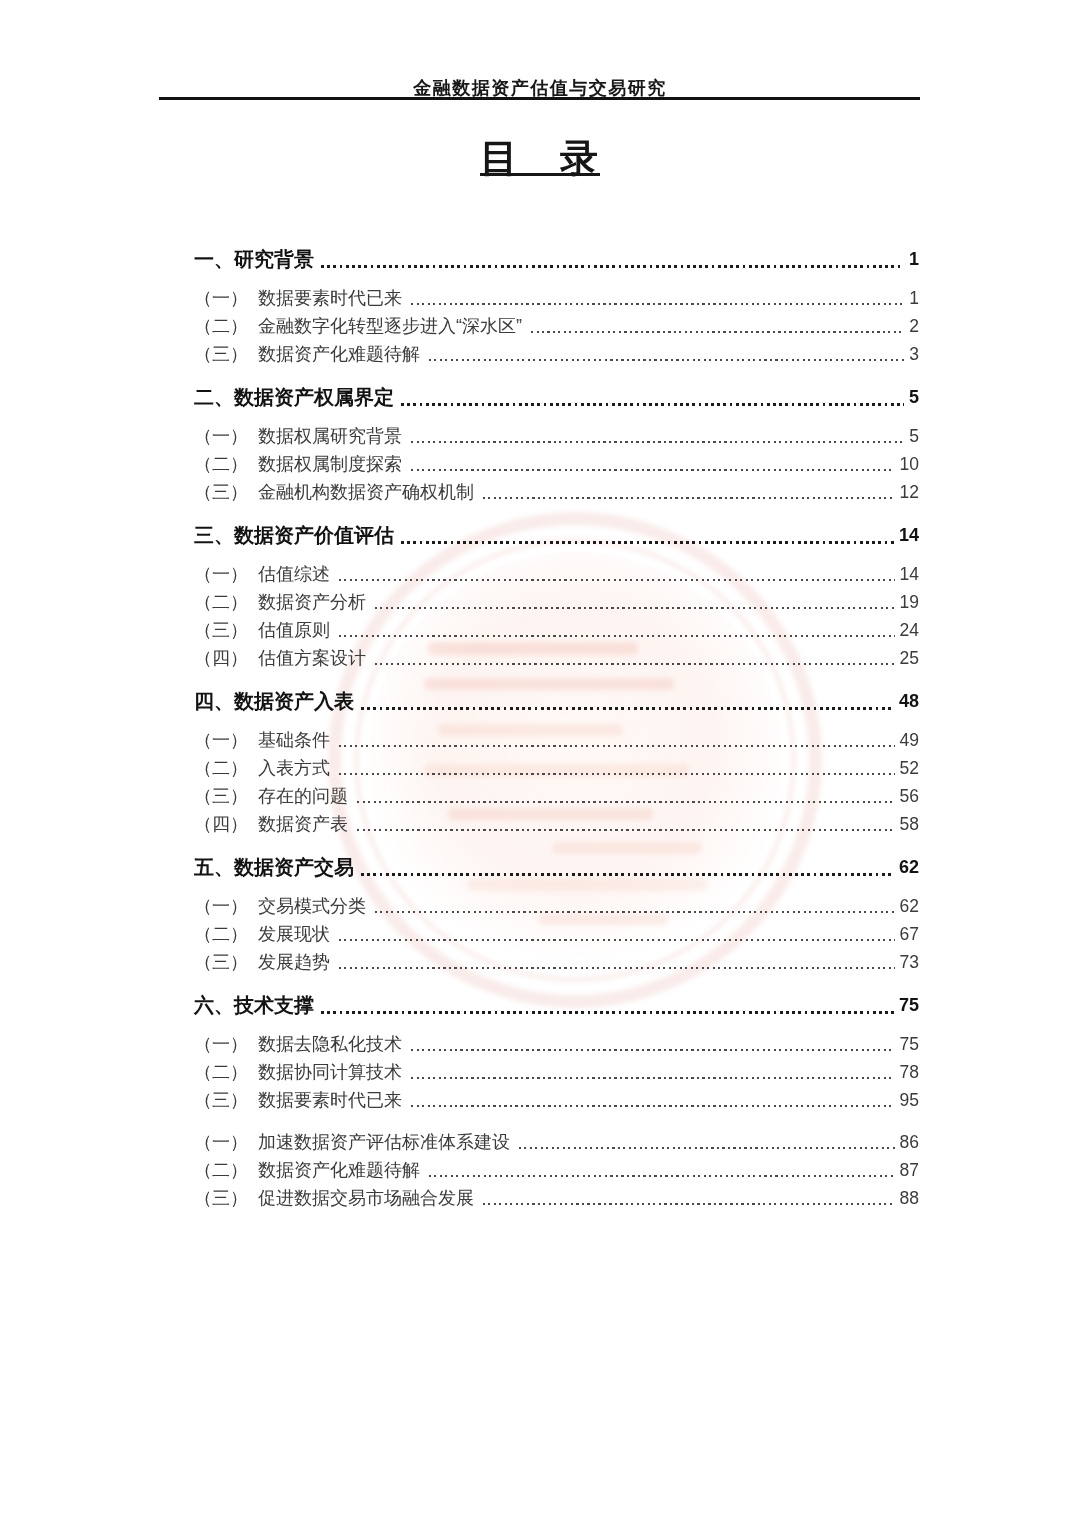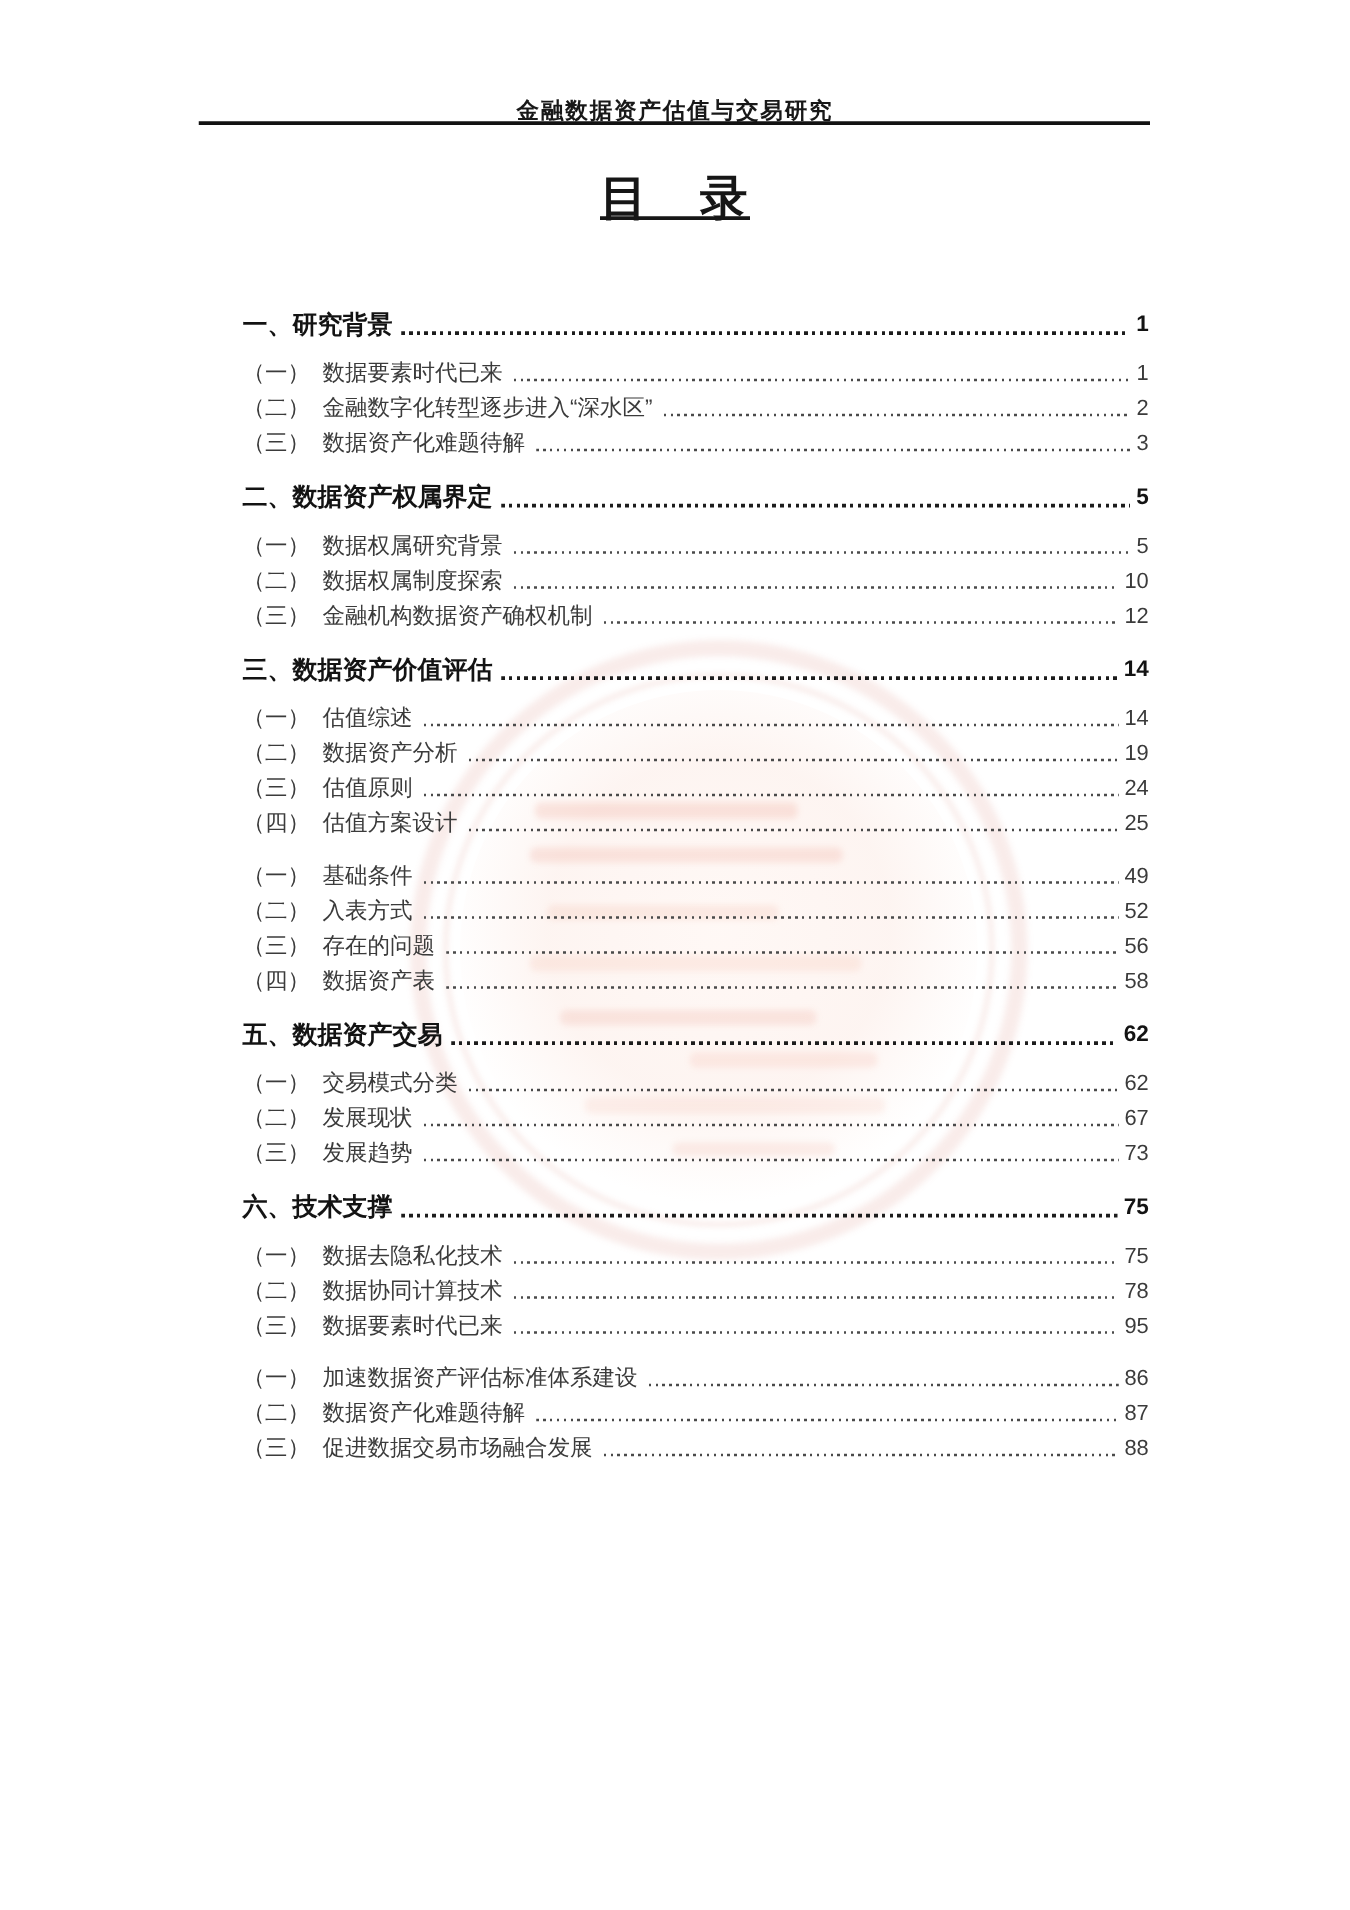--- a/index.html
+++ b/index.html
@@ -185,20 +185,25 @@
   <div class="row item">
     <span class="item-no">（四）</span>
     <span class="item-label">估值方案设计</span>
     <span class="leader"></span>
     <span class="item-page">25</span>
   </div>
 </div>
   </section>
 
   <section class="toc-section">
+    <div class="row head">
+      <span class="sec-label">四、数据资产入表</span>
+      <span class="leader"></span>
+      <span class="sec-page">48</span>
+    </div>
     <div class="sec-items">
   <div class="row item">
     <span class="item-no">（一）</span>
     <span class="item-label">基础条件</span>
     <span class="leader"></span>
     <span class="item-page">49</span>
   </div>
 
   <div class="row item">
     <span class="item-no">（二）</span>

